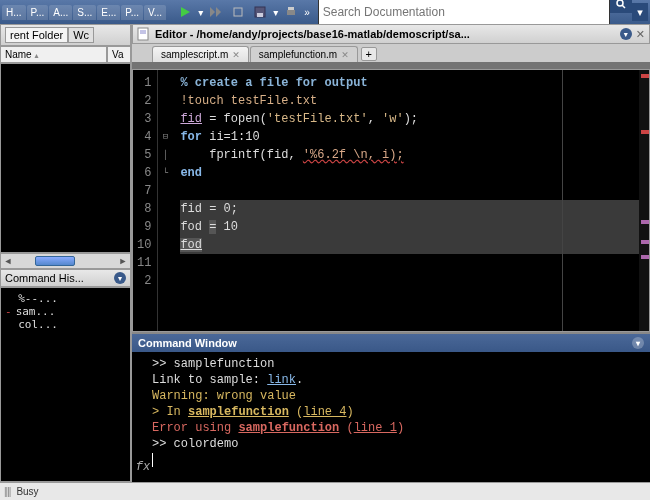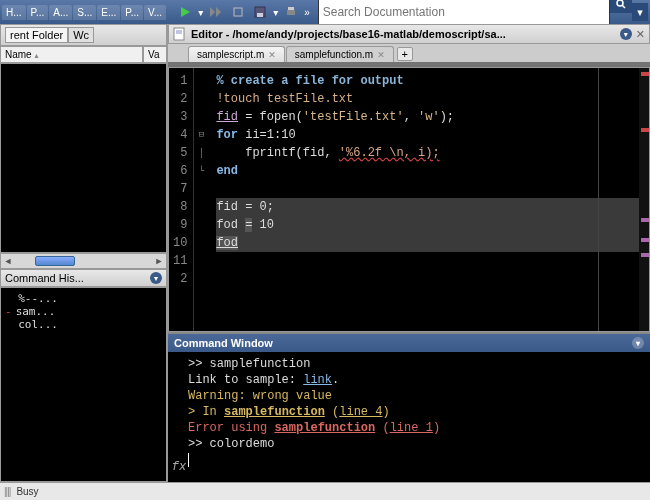--- a/index.html
+++ b/index.html
@@ -9,37 +9,37 @@
 .toolbar-tabs { display: flex; gap: 1px; }
 .ttab { background: rgba(255,255,255,0.15); color: #fff; padding: 2px 4px; border-radius: 2px 2px 0 0; font-size: 10px; cursor: pointer; min-width: 18px; text-align: center; }
 .toolbar-spacer { width: 8px; }
 .tbtn { width: 20px; height: 18px; display: flex; align-items: center; justify-content: center; margin: 0 1px; cursor: pointer; border-radius: 2px; }
 .chev { color: #fff; font-size: 10px; padding: 0 2px; }
 .search-wrap { flex: 1; display: flex; margin-left: 6px; }
 .search-input { flex: 1; height: 34px; border: 1px solid #333; padding: 0 4px; font-size: 12px; color: #888; }
 .search-btn { width: 22px; height: 18px; background: #2a4a7a; color: #fff; display: flex; align-items: center; justify-content: center; cursor: pointer; }
 .dd { width: 16px; height: 18px; background: #2a4a7a; color: #fff; display: flex; align-items: center; justify-content: center; cursor: pointer; }
 .main { flex: 1; display: flex; overflow: hidden; }
-.left-col { width: 168px; display: flex; flex-direction: column; border-right: 1px solid #999; }
+.left-col { width: 132px; display: flex; flex-direction: column; border-right: 1px solid #999; }
 .panel-hdr { background: linear-gradient(#e8e8e8, #d0d0d0); border: 1px solid #999; padding: 2px 4px; display: flex; align-items: center; justify-content: space-between; font-size: 11px; }
 .panel-hdr .circ { width: 12px; height: 12px; border-radius: 50%; background: #3a5a8a; color: #fff; display: flex; align-items: center; justify-content: center; font-size: 8px; cursor: pointer; }
 .folder-hdr { display: flex; }
 .folder-hdr .col { border: 1px solid #999; padding: 2px 4px; background: #f0f0f0; font-size: 10px; }
 .folder-body { flex: 0 0 190px; background: #000; border: 1px solid #999; }
 .hscroll { height: 16px; background: #d8d8d8; border: 1px solid #999; display: flex; align-items: center; }
 .hscroll .arr { width: 14px; text-align: center; cursor: pointer; color: #555; font-size: 9px; }
 .hscroll .thumb { width: 40px; height: 10px; background: linear-gradient(#8af,#58c); border: 1px solid #369; margin-left: 20px; border-radius: 2px; }
 .hist-body { flex: 1; background: #000; color: #ddd; padding: 4px; font-family: monospace; font-size: 11px; border: 1px solid #999; }
 .hist-line { white-space: nowrap; }
 .hist-line .dash { color: #c44; margin-right: 4px; }
 .right-col { flex: 1; display: flex; flex-direction: column; }
 .editor-hdr { background: linear-gradient(#e8e8e8, #d0d0d0); border: 1px solid #999; padding: 2px 4px; display: flex; align-items: center; gap: 4px; font-size: 11px; }
 .editor-hdr .icon { width: 14px; height: 14px; }
 .editor-hdr .title { flex: 1; font-weight: bold; overflow: hidden; text-overflow: ellipsis; white-space: nowrap; }
-.etabs { display: flex; background: #ccc; border-bottom: 5px solid #737373; align-items: center; padding-left: 20px; padding-top: 2px; }
+.etabs { display: flex; background: #ccc; border-bottom: 7px solid #737373; align-items: center; padding-left: 20px; padding-top: 2px; }
 .etab { background: linear-gradient(#f4f4f4,#e0e0e0); border: 1px solid #999; border-bottom: none; padding: 2px 8px; font-size: 10px; display: flex; align-items: center; gap: 4px; cursor: pointer; border-radius: 3px 3px 0 0; margin-right: 1px; }
 .etab.inactive { background: #d0d0d0; }
 .etab .x { color: #888; font-size: 9px; cursor: pointer; }
 .etab-add { width: 16px; height: 14px; border: 1px solid #999; background: #e8e8e8; text-align: center; font-size: 11px; cursor: pointer; margin-left: 2px; border-radius: 2px; }
 .code-wrap { flex: 1; display: flex; background: #000; color: #ddd; font-family: 'Courier New', monospace; font-size: 12px; position: relative; border: 1px solid #999; }
 .gutter { background: #000; color: #888; text-align: right; padding: 4px 6px 4px 4px; border-right: 1px solid #333; user-select: none; }
 .gutter div { height: 18px; line-height: 18px; }
 .fold { width: 14px; background: #000; padding-top: 4px; }
 .fold div { height: 18px; line-height: 18px; text-align: center; color: #888; font-size: 9px; }
 .code { flex: 1; padding: 4px 0 4px 8px; position: relative; }

